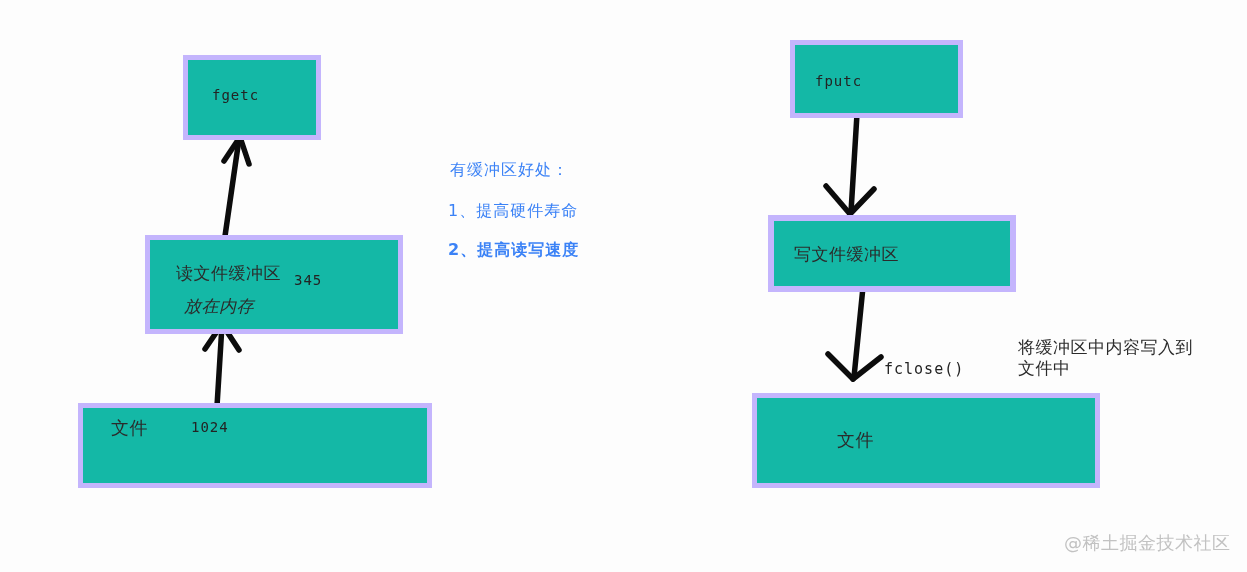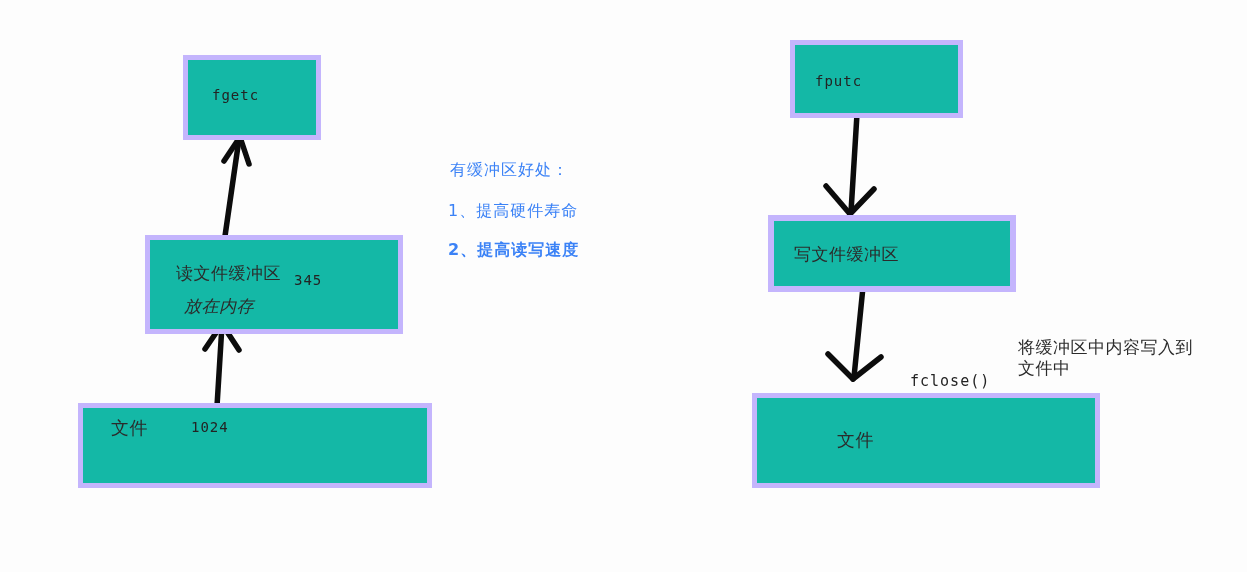--- a/index.html
+++ b/index.html
@@ -121,22 +121,23 @@
   <span class="note-line" style="left:448px; top:240px;font-weight:bold;">2、提高读写速度</span>
 
   <div class="box" style="left:790px; top:40px; width:173px; height:78px;">
     <span class="mono" style="left:20px; top:28px;">fputc</span>
   </div>
 
   <div class="box" style="left:768px; top:215px; width:248px; height:77px; border-width:6px;">
     <span class="cjk" style="left:20px; top:22px;">写文件缓冲区</span>
   </div>
 
-  <span class="mono" style="position:absolute; left:910px; top:360px; font-size:15px;margin-top:12px;">fclose()</span>
+  <span class="mono" style="position:absolute; left:884px; top:360px; font-size:15px;">fclose()</span>
   <span class="fclose-note" style="left:1018px; top:336px;">将缓冲区中内容写入到</span>
   <span class="fclose-note" style="left:1018px; top:357px;">文件中</span>
 
   <div class="box" style="left:752px; top:393px; width:348px; height:95px;">
     <span class="cjk" style="left:80px; top:30px; font-size:18px;">文件</span>
   </div>
 
+  <span class="watermark">@稀土掘金技术社区</span>
 
 </div>
 
 </body></html>

